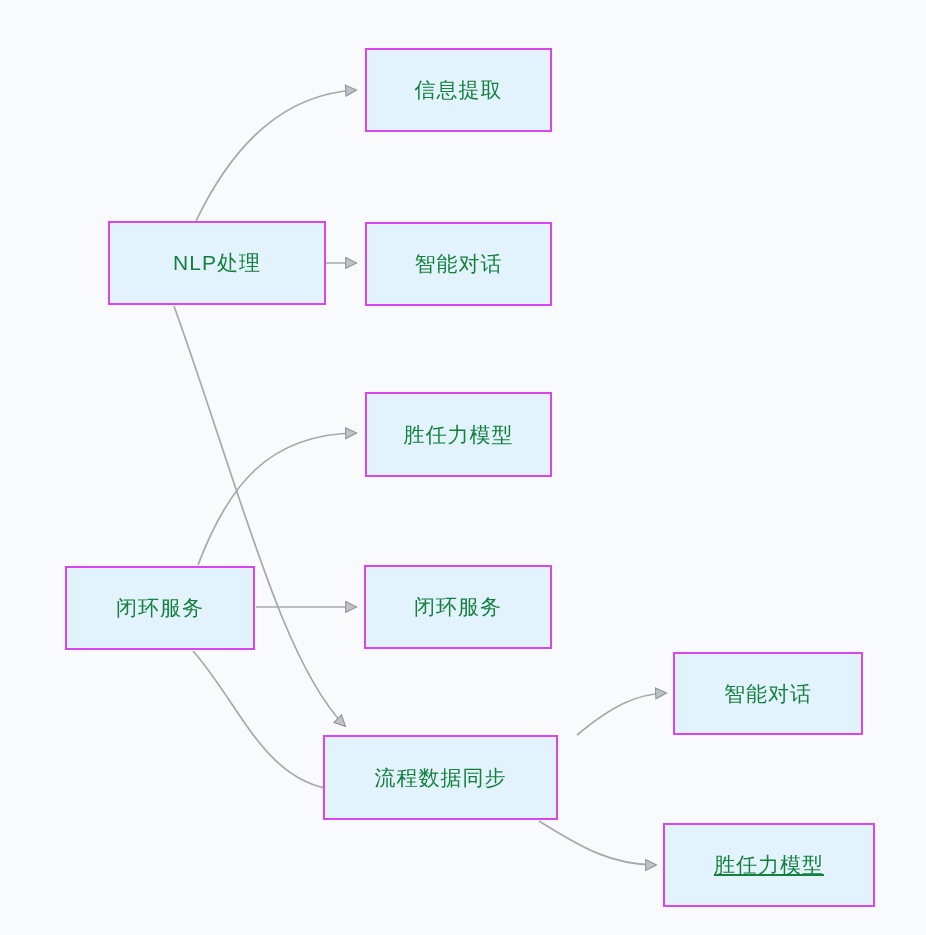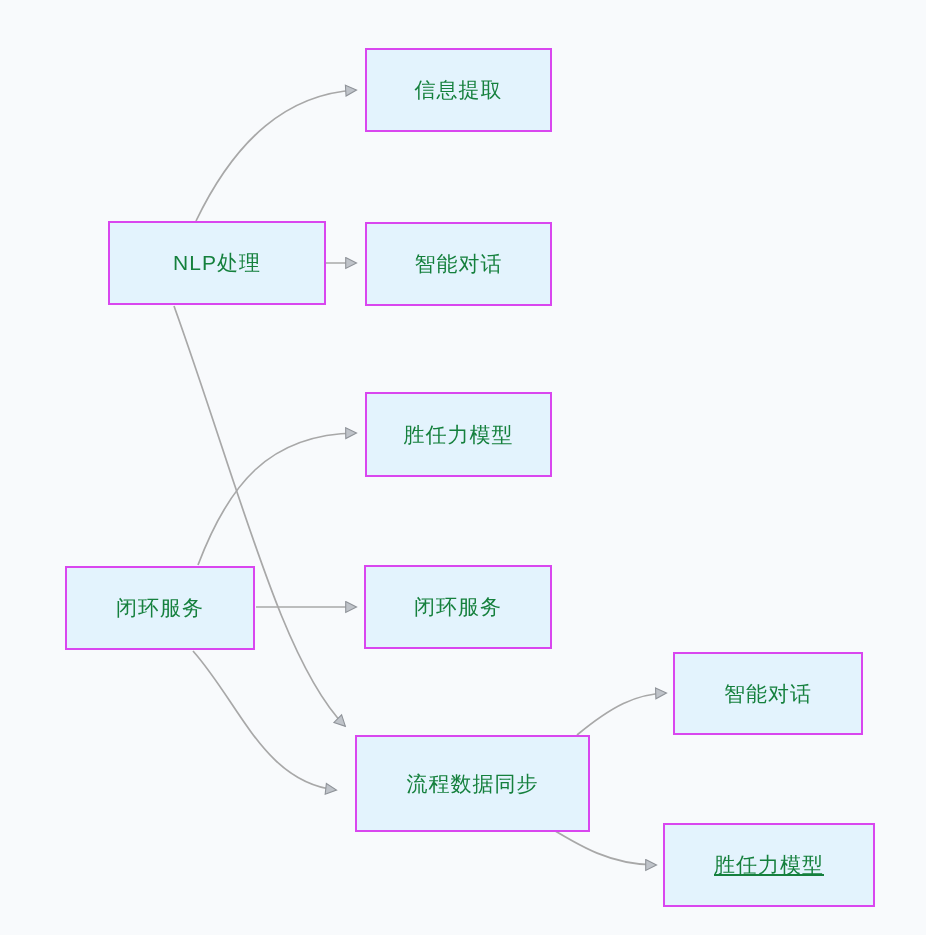--- a/index.html
+++ b/index.html
@@ -74,19 +74,19 @@
   <div class="node" style="left:365px; top:48px;  width:187px; height:84px;">信息提取</div>
 
   <div class="node" style="left:365px; top:222px; width:187px; height:84px;">智能对话</div>
 
   <div class="node" style="left:365px; top:392px; width:187px; height:85px;">胜任力模型</div>
 
   <div class="node" style="left:65px;  top:566px; width:190px; height:84px;">闭环服务</div>
 
   <div class="node" style="left:364px; top:565px; width:188px; height:84px;">闭环服务</div>
 
-  <div class="node" style="left:355px; top:735px; width:235px; height:97px;">流程数据同步</div>
+  <div class="node" style="left:323px; top:735px; width:235px; height:85px;">流程数据同步</div>
 
   <div class="node" style="left:673px; top:652px; width:190px; height:83px;">智能对话</div>
 
   <div class="node" style="left:663px; top:823px; width:212px; height:84px;text-decoration:underline;">胜任力模型</div>
 
 </div>
 
 </body></html>

